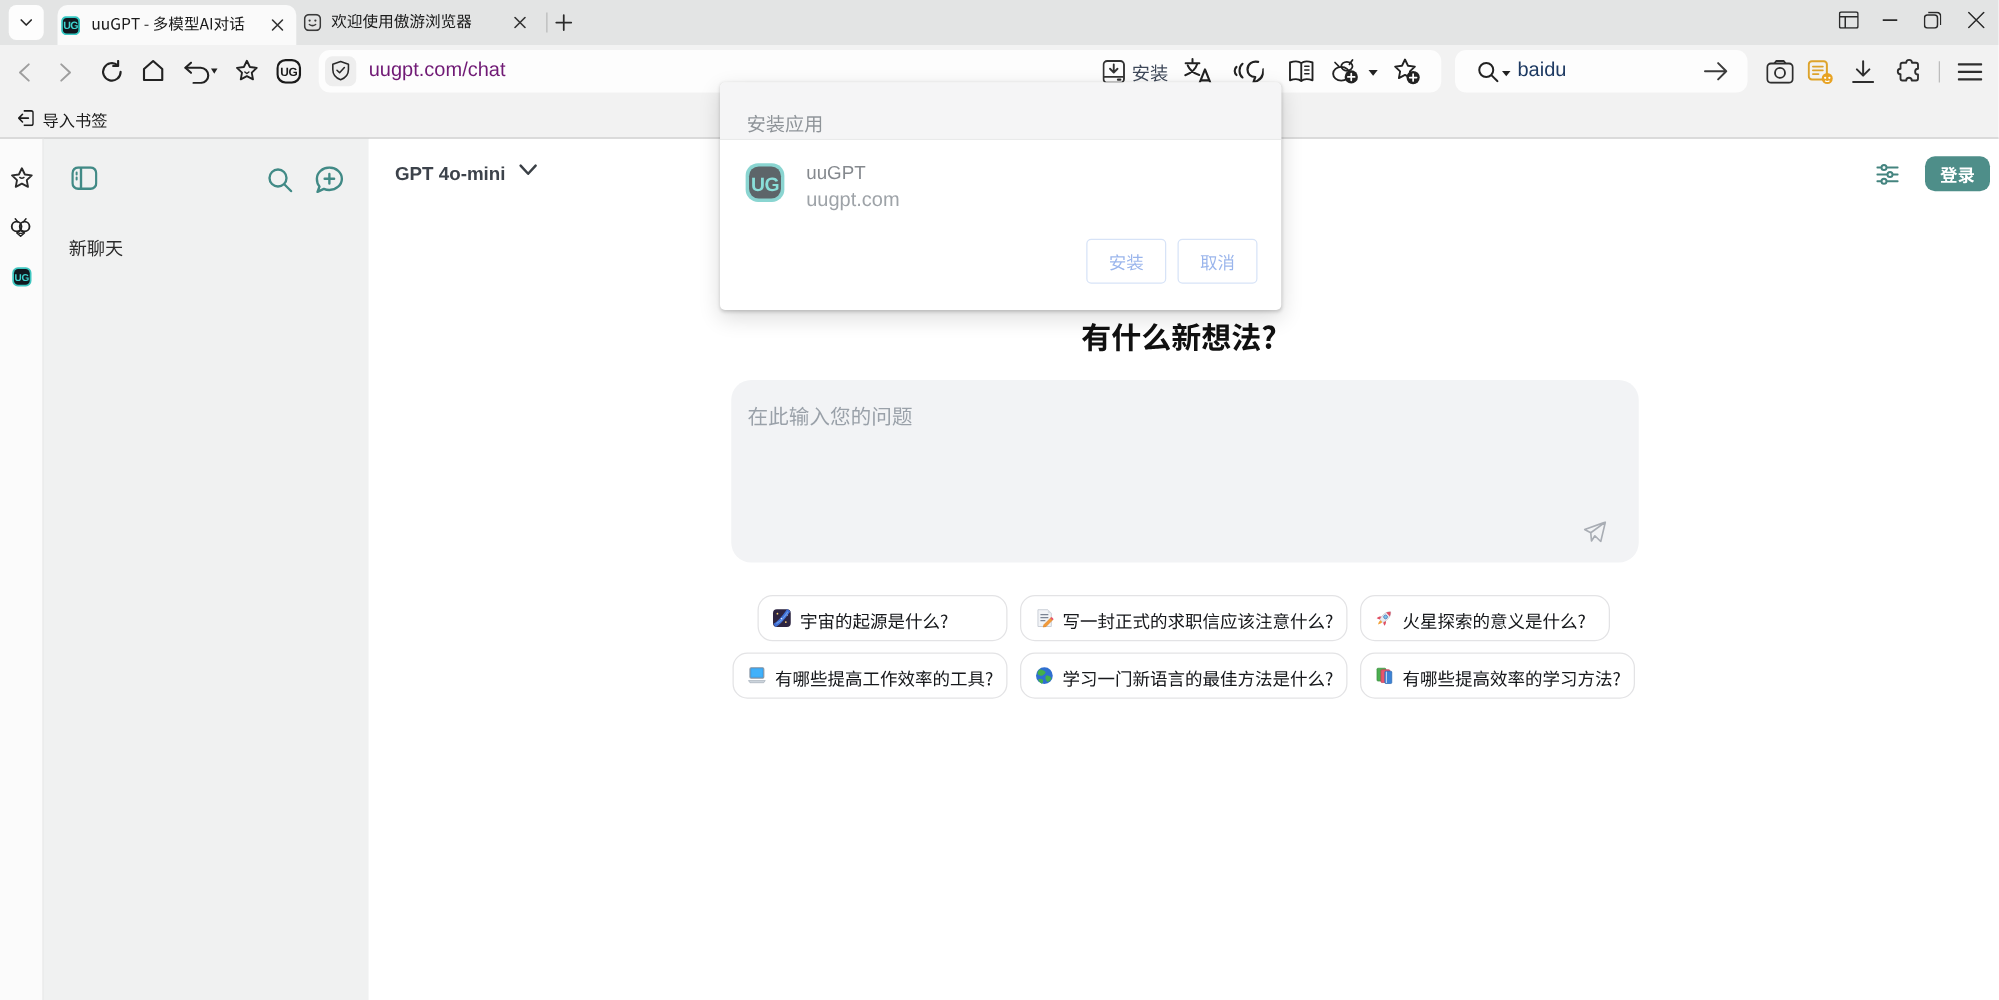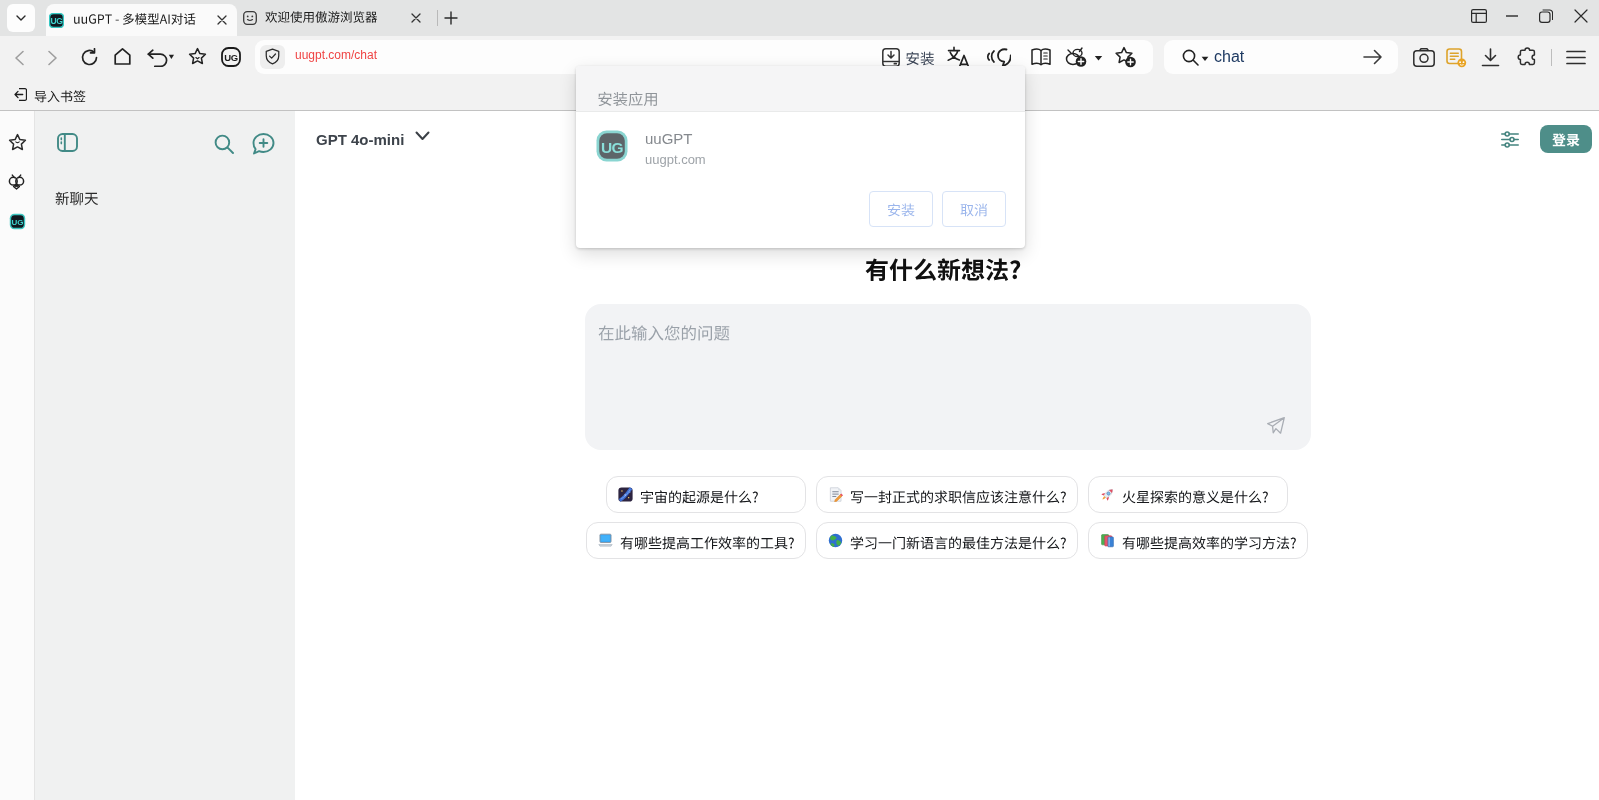--- a/index.html
+++ b/index.html
@@ -41,21 +41,21 @@
   .chiprow { position:absolute; left:295px; width:1304px; display:flex; justify-content:center; gap:10px; }
   .chip svg:nth-of-type(2) { margin-top:3px; } .chip { height:37px; min-width:200px; background:#fff; border:1px solid #e3e3e5; border-radius:12px; display:flex; align-items:center; padding:0 10px 0 11px; gap:7px; font-size:14px; font-weight:bold; color:#17191c; white-space:nowrap; }
   #row1 { top:476px; }
   #row2 { top:522px; }
 
   
   #dialog { left:576px; top:66px; width:449px; height:182px; background:#fff; border-radius:4px; box-shadow:0 1px 3px rgba(0,0,0,.18), 0 6px 18px rgba(0,0,0,.14); }
   #dlghead { position:absolute; left:0; top:0; width:449px; height:46px; background:#f5f5f6; border-bottom:1px solid #e9eaea; border-radius:4px 4px 0 0; }
   #dlgtitle { position:absolute; left:21px; top:21px; }
   #dlgappname { position:absolute; left:69px; top:64px; font-size:15px; color:#85898e;text-align:center; }
-  #dlgdomain { position:absolute; left:69px; top:86px; font-size:13px; color:#9ea3a8; }
+  #dlgdomain { position:absolute; left:69px; top:86px; font-size:16px; color:#9ea3a8; }
   .dlgbtn { position:absolute; top:125px; width:64px; height:36px; border:1px solid #d7e3f7; border-radius:4px; background:#fff; color:#9ab5ec; font-size:14px; display:flex; align-items:center; justify-content:center; }
 </style>
 </head>
 <body>
 
 <div class="abs" id="tabstrip"></div>
 <div class="abs" id="tabsearch">
   <svg width="12" height="12" viewBox="0 0 12 12">
       <path d="M2 4 L6 8 L10 4" fill="none" stroke="#2a2a2a" stroke-width="1.4" stroke-linecap="round" stroke-linejoin="round"></path>
     </svg>
@@ -137,21 +137,21 @@
     <rect x="1" y="1" width="18" height="18" rx="6.5" fill="none" stroke="#1a1a1a" stroke-width="1.8"></rect>
     <text x="10" y="13.8" font-size="9.5" font-weight="bold" fill="#1a1a1a" text-anchor="middle" font-family="Liberation Sans" letter-spacing="-0.4">UG</text>
   </svg>
 
 <div class="abs" id="urlbar"></div>
 <div class="abs" style="left:260px;top:45px;width:25px;height:24px;background:#eeeeee;border-radius:6px"></div>
 <svg class="abs" style="left:265px;top:48px" width="15" height="17" viewBox="0 0 18 20">
     <path d="M9 1.2 L16.5 3.8 V9 c0 5-3.2 8.3-7.5 9.8 C4.7 17.3 1.5 14 1.5 9 V3.8 Z" fill="none" stroke="#2a2a2a" stroke-width="1.5" stroke-linejoin="round"></path>
     <path d="M5.5 9.6 L8 12 L12.6 7" fill="none" stroke="#2a2a2a" stroke-width="1.5" stroke-linecap="round" stroke-linejoin="round"></path>
   </svg>
-<div class="abs" style="left:295px;top:48px;font-size:12px;color:#ef4444">uugpt.com/chat</div>
+<div class="abs" style="left:295px;top:48px;font-size:16px;color:#701a75">uugpt.com/chat</div>
 
 <svg class="abs" style="left:882px;top:48px" width="18" height="19" viewBox="0 0 18 19">
     <rect x="0.8" y="0.8" width="16.4" height="17.4" rx="3" fill="none" stroke="#333" stroke-width="1.5"></rect>
     <path d="M9 3.5 v6 M6 7 l3 3 3-3" fill="none" stroke="#333" stroke-width="1.5" stroke-linecap="round" stroke-linejoin="round"></path>
     <path d="M1 13.5 h16" stroke="#333" stroke-width="1.4"></path>
     <rect x="11.5" y="14.8" width="3.6" height="1.8" rx="0.9" fill="#333"></rect>
   </svg>
 <div class="abs" style="left:905px;top:47px">
     <svg width="30" height="22" viewBox="0 -17.40 30 22.50">
       <path d="M6.2 -12.3C6.5 -11.9 6.7 -11.3 6.9 -10.9H1.4V-7.8H2.5V-9.8H12.4V-7.8H13.6V-10.9H8.2C8.0 -11.4 7.6 -12.1 7.4 -12.6ZM9.8 -5.7C9.4 -4.5 8.7 -3.5 7.9 -2.7C6.8 -3.1 5.7 -3.5 4.6 -3.8C5.0 -4.4 5.4 -5.0 5.8 -5.7ZM4.5 -5.7C3.9 -4.8 3.4 -4.0 2.9 -3.3C4.1 -2.9 5.5 -2.4 6.8 -1.9C5.4 -0.9 3.5 -0.3 1.2 0.1C1.5 0.4 1.8 0.9 1.9 1.2C4.4 0.6 6.4 -0.1 8.0 -1.4C9.9 -0.5 11.7 0.3 12.8 1.1L13.7 0.1C12.6 -0.6 10.8 -1.4 9.0 -2.2C9.9 -3.1 10.6 -4.3 11.1 -5.7H14.0V-6.7H6.5C6.9 -7.5 7.2 -8.2 7.5 -8.9L6.3 -9.2C6.0 -8.4 5.6 -7.6 5.1 -6.7H1.0V-5.7Z M16.0 -11.1C16.7 -10.7 17.5 -10.0 17.9 -9.5L18.6 -10.2C18.2 -10.7 17.4 -11.3 16.7 -11.8ZM21.6 -5.6C21.8 -5.3 21.9 -5.0 22.1 -4.6H15.8V-3.7H21.0C19.6 -2.7 17.5 -1.9 15.6 -1.5C15.8 -1.3 16.1 -0.9 16.2 -0.7C17.1 -0.9 18.0 -1.2 18.9 -1.6V-0.6C18.9 0.0 18.4 0.3 18.1 0.4C18.3 0.6 18.4 1.0 18.5 1.3C18.8 1.1 19.3 1.0 23.6 0.0C23.6 -0.2 23.6 -0.6 23.7 -0.9L20.0 -0.1V-2.1C20.9 -2.5 21.8 -3.1 22.4 -3.7C23.6 -1.3 25.8 0.4 28.8 1.1C28.9 0.8 29.2 0.4 29.4 0.2C28.0 -0.1 26.7 -0.6 25.7 -1.3C26.6 -1.7 27.6 -2.3 28.4 -2.8L27.6 -3.4C27.0 -3.0 25.9 -2.3 25.0 -1.9C24.4 -2.4 23.9 -3.0 23.5 -3.7H29.2V-4.6H23.4C23.2 -5.1 22.9 -5.5 22.7 -5.9ZM24.4 -12.6V-10.5H20.8V-9.5H24.4V-7.2H21.2V-6.2H28.7V-7.2H25.5V-9.5H29.0V-10.5H25.5V-12.6ZM15.6 -7.3 15.9 -6.3 19.1 -7.8V-5.5H20.1V-12.6H19.1V-8.8C17.8 -8.2 16.5 -7.6 15.6 -7.3Z" fill="#3e4859"></path>
@@ -188,21 +188,21 @@
   </svg>
 
 <div class="abs" id="searchbox"></div>
 <svg class="abs" style="left:1182px;top:49px" width="17" height="17" viewBox="0 0 17 17">
     <circle cx="7" cy="7" r="5.6" fill="none" stroke="#222" stroke-width="1.6"></circle>
     <path d="M11.3 11.3 L16 16" stroke="#222" stroke-width="1.6" stroke-linecap="round"></path>
   </svg>
 <svg class="abs" style="left:1201px;top:56px" width="8" height="6" viewBox="0 0 8 6">
     <path d="M0.6 0.8 L4 5 L7.4 0.8 Z" fill="#222"></path>
   </svg>
-<div class="abs" style="left:1214px;top:48px;font-size:16px;color:#1e3a62">chat</div>
+<div class="abs" style="left:1214px;top:48px;font-size:16px;color:#1e3a62">baidu</div>
 <svg class="abs" style="left:1363px;top:49px" width="20" height="16" viewBox="0 0 20 16">
     <path d="M1 8 H18 M11.5 1.5 L18 8 L11.5 14.5" fill="none" stroke="#3c3c3c" stroke-width="1.6" stroke-linecap="round" stroke-linejoin="round"></path>
   </svg>
 
 <svg class="abs" style="left:1413px;top:48px" width="22" height="19" viewBox="0 0 22 19">
     <rect x="0.8" y="2.8" width="20.4" height="15.4" rx="3" fill="none" stroke="#2e2e2e" stroke-width="1.5"></rect>
     <path d="M6.5 2.8 L8 0.8 h6 l1.5 2" fill="none" stroke="#2e2e2e" stroke-width="1.5" stroke-linejoin="round"></path>
     <circle cx="11" cy="10.3" r="4" fill="none" stroke="#2e2e2e" stroke-width="1.5"></circle>
   </svg>
 <svg class="abs" style="left:1446px;top:48px" width="21" height="20" viewBox="0 0 21 20">

